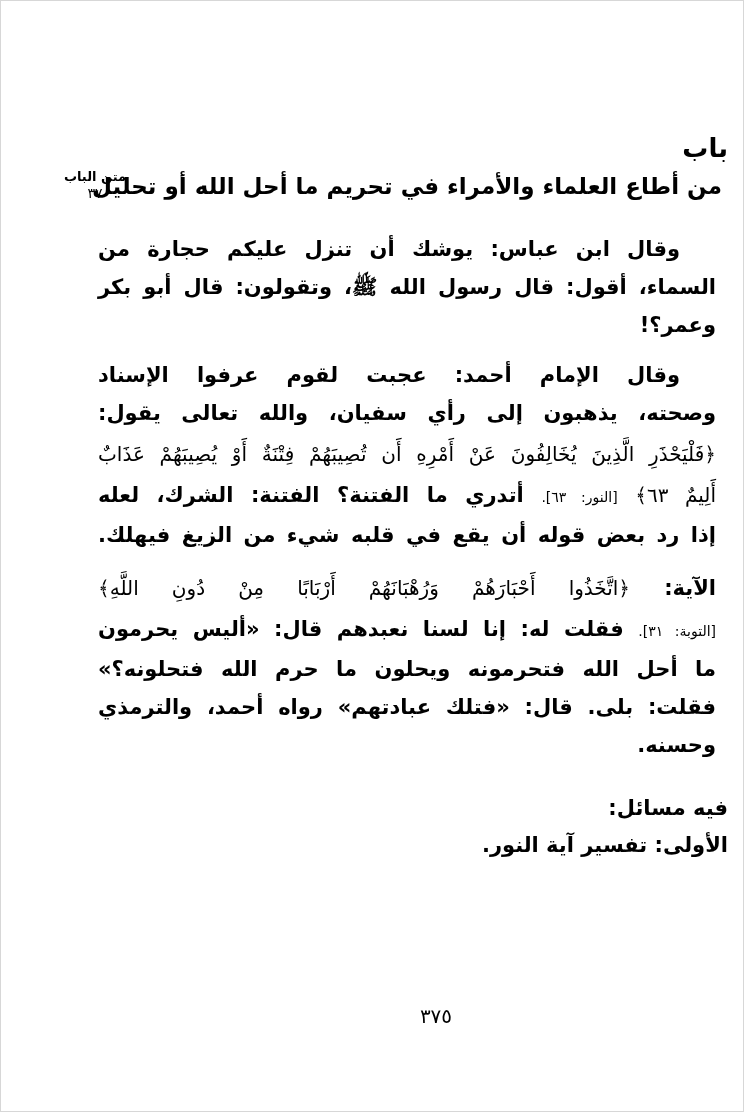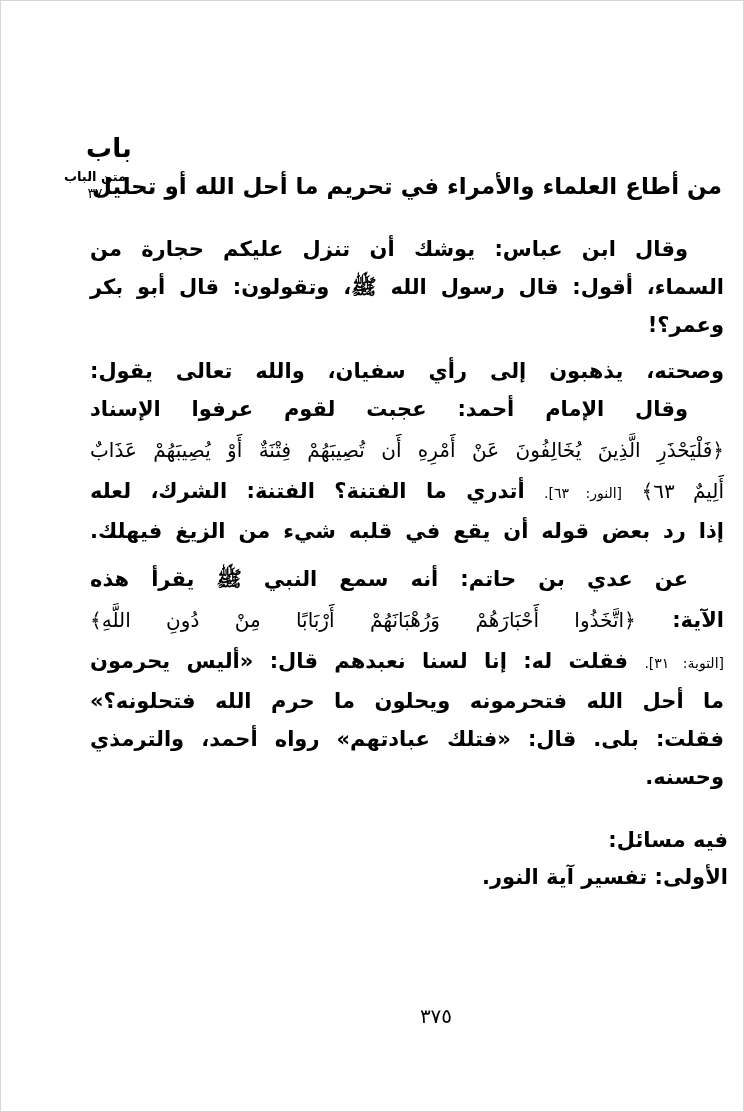--- a/index.html
+++ b/index.html
@@ -12,31 +12,31 @@
     font-family: "DejaVu Sans", sans-serif;
     overflow: hidden;
     box-shadow: 0 0 0 1px #d7d7d7 inset;
   }
   .textblock {
     position: absolute;
     left: 86px; top: 130px; width: 642px;
     direction: rtl;
   }
   .bab {
-    text-align: left;
+    text-align: right;
     font-size: 26px; font-weight: 700;
     line-height: 36px;
   }
   .title-line {
     text-align: center;
     font-size: 23px; font-weight: 700;
     line-height: 40px;
     white-space: nowrap;
   }
-  .para { margin: 4px; }
+  .para { margin: 12px; }
   .p1 { margin-top: 24px; }
   .p2 { margin-top: 8px; }
   .p3 { margin-top: 10px; }
   .line {
     font-size: 21px; font-weight: 700;
     line-height: 38px;
     text-align: right;
     white-space: normal;
   }
   .just {
@@ -87,33 +87,32 @@
     <div class="bab">باب</div>
     <div class="title-line">من أطاع العلماء والأمراء في تحريم ما أحل الله أو تحليل</div>
 
     <div class="para p1">
       <div class="line just indent">وقال ابن عباس: يوشك أن تنزل عليكم حجارة من</div>
       <div class="line just">السماء، أقول: قال رسول الله ﷺ، وتقولون: قال أبو بكر</div>
       <div class="line">وعمر؟!</div>
     </div>
 
     <div class="para p2">
+      <div class="line just indent">وقال الإمام أحمد: عجبت لقوم عرفوا الإسناد</div>
       <div class="line just">وصحته، يذهبون إلى رأي سفيان، والله تعالى يقول:</div>
-      <div class="line just indent">وقال الإمام أحمد: عجبت لقوم عرفوا الإسناد</div>
       <div class="line just quran-line"><span class="quran">﴿فَلْيَحْذَرِ الَّذِينَ يُخَالِفُونَ عَنْ أَمْرِهِ أَن تُصِيبَهُمْ فِتْنَةٌ أَوْ يُصِيبَهُمْ عَذَابٌ</span></div>
       <div class="line just">
         <span class="quran">أَلِيمٌ ٦٣﴾</span>
         <span class="ref">[النور: ٦٣].</span>
         <span>أتدري ما الفتنة؟ الفتنة: الشرك، لعله</span>
       </div>
       <div class="line just">إذا رد بعض قوله أن يقع في قلبه شيء من الزيغ فيهلك.</div>
     </div>
 
     <div class="para p3">
-      <div class="line just indent">عن عدي بن حاتم: أنه سمع النبي ﷺ يقرأ هذه</div>
       <div class="line just quran-line">
         <span>الآية:</span>
         <span class="quran">﴿اتَّخَذُوا أَحْبَارَهُمْ وَرُهْبَانَهُمْ أَرْبَابًا مِنْ دُونِ اللَّهِ﴾</span>
       </div>
       <div class="line just">
         <span class="ref">[التوبة: ٣١].</span>
         <span>فقلت له: إنا لسنا نعبدهم قال: «أليس يحرمون</span>
       </div>
       <div class="line just">ما أحل الله فتحرمونه ويحلون ما حرم الله فتحلونه؟»</div>
       <div class="line just">فقلت: بلى. قال: «فتلك عبادتهم» رواه أحمد، والترمذي</div>

